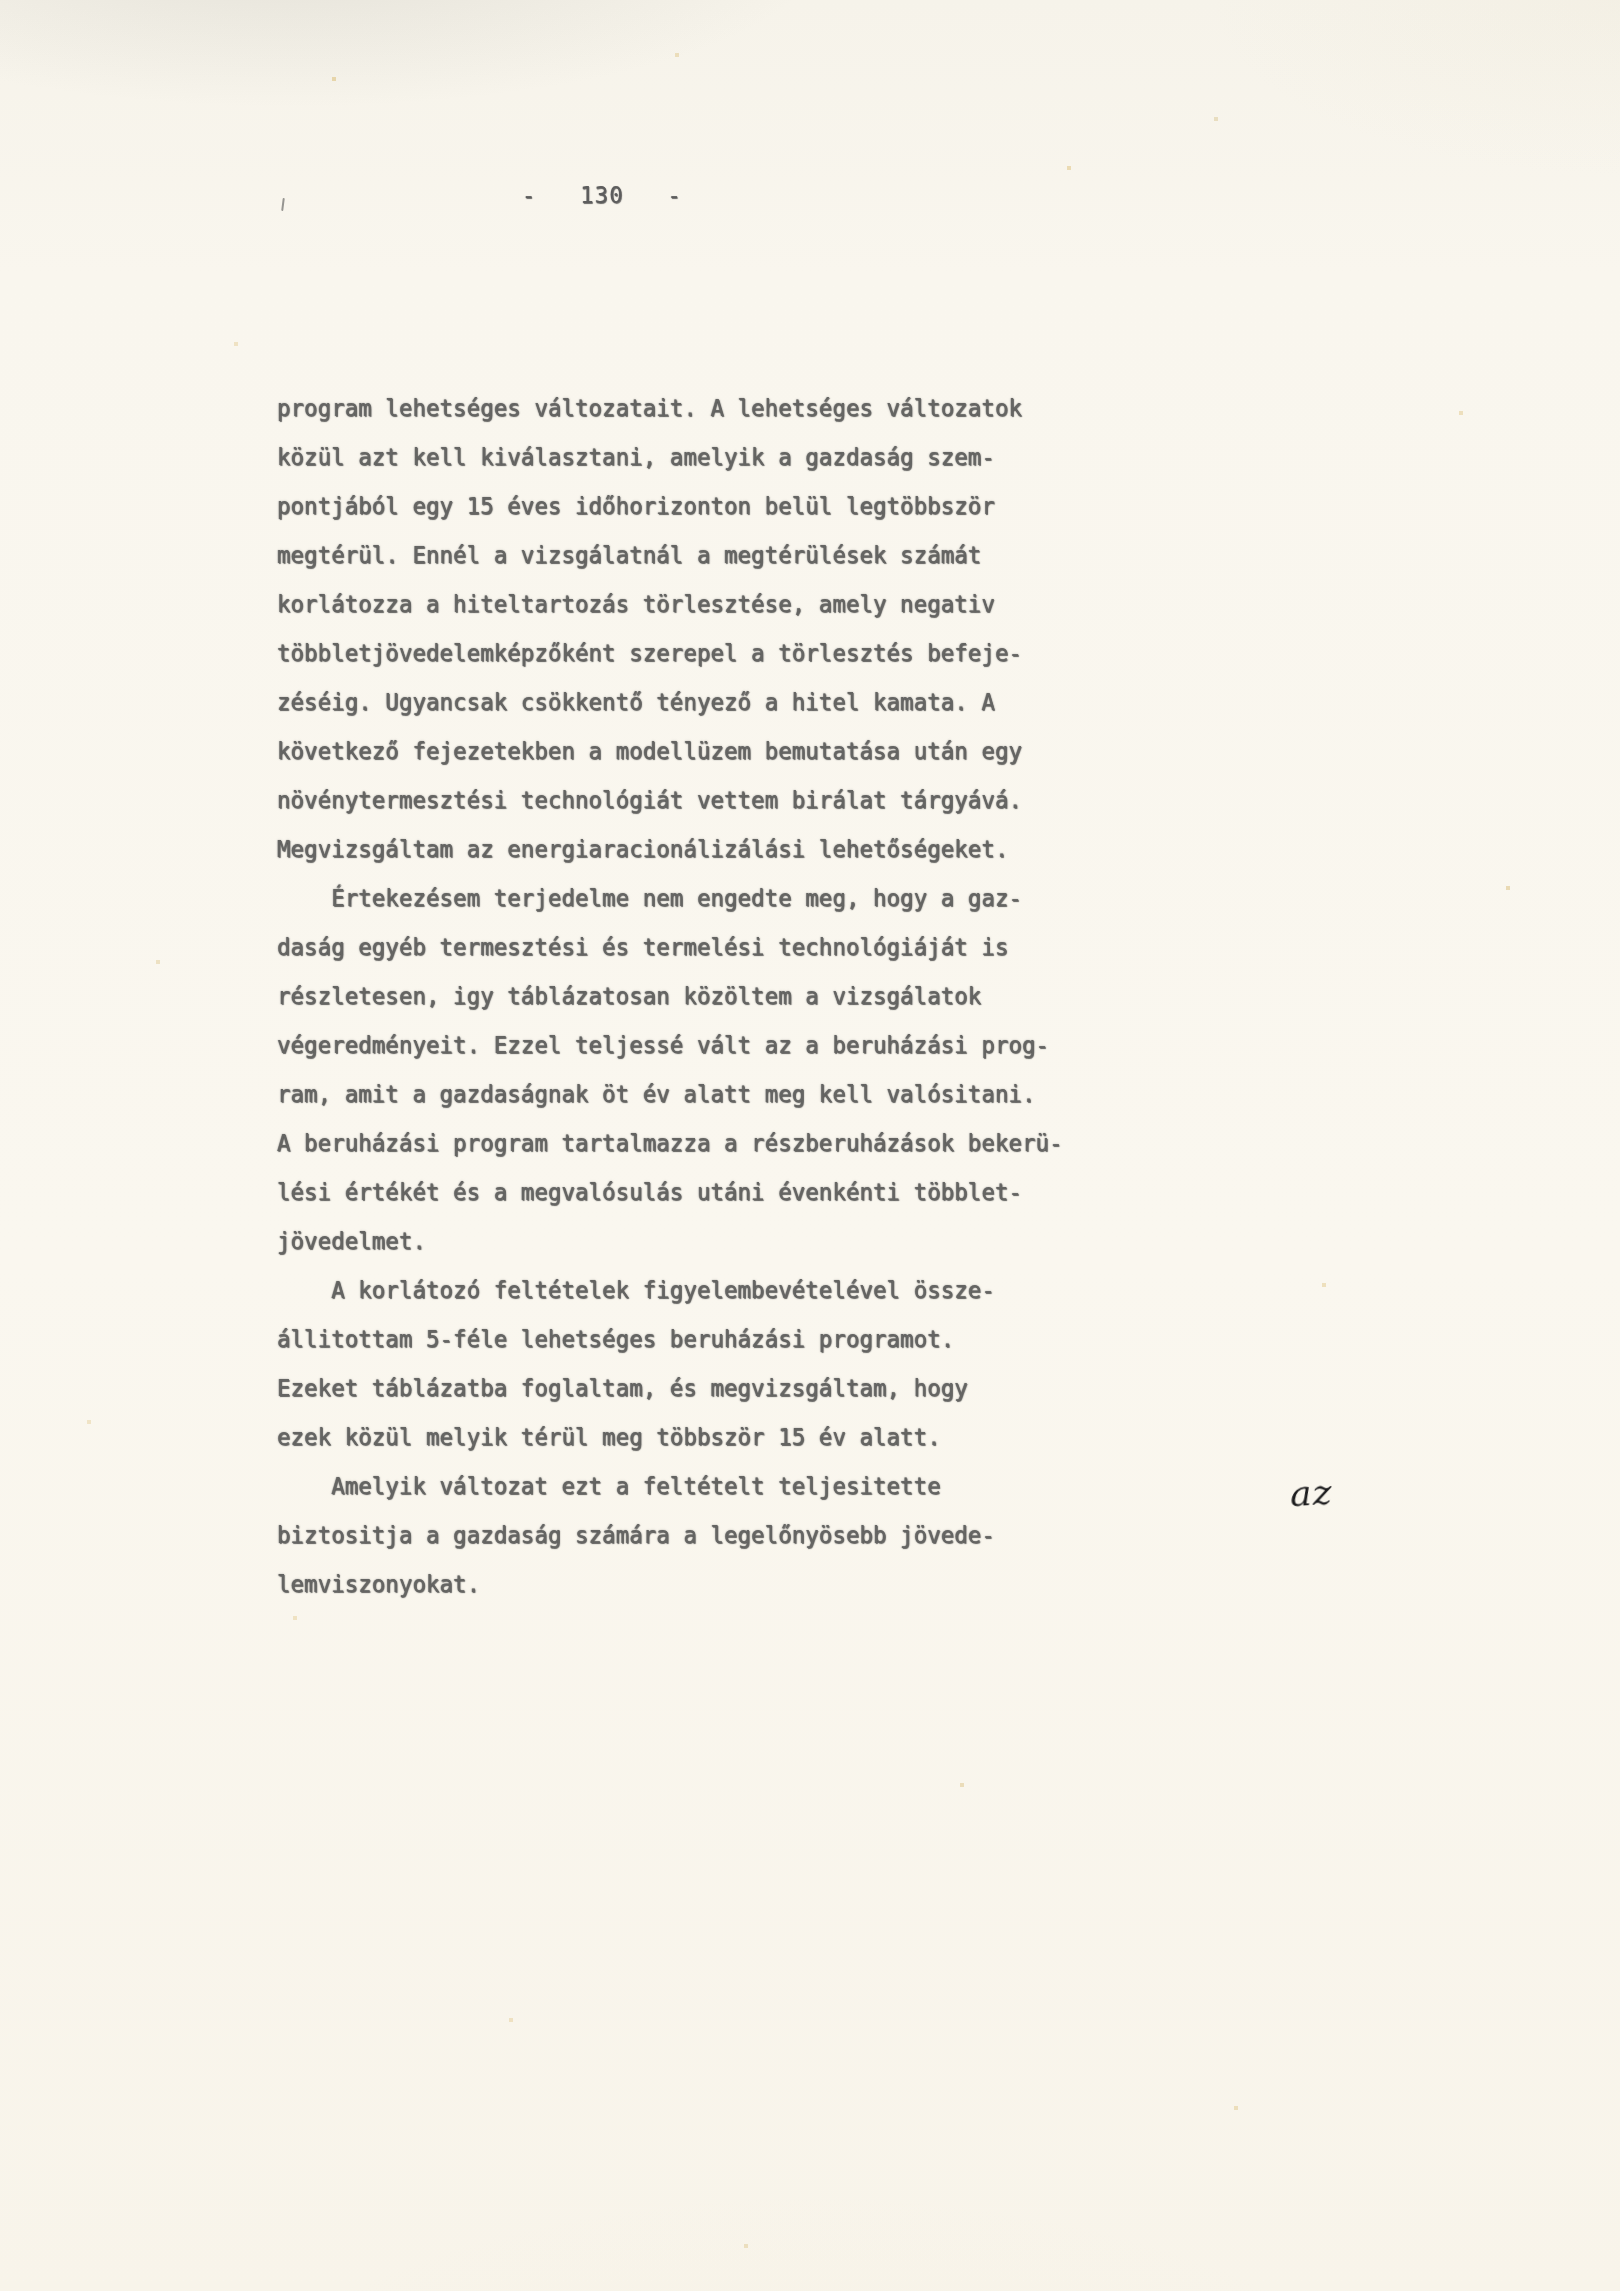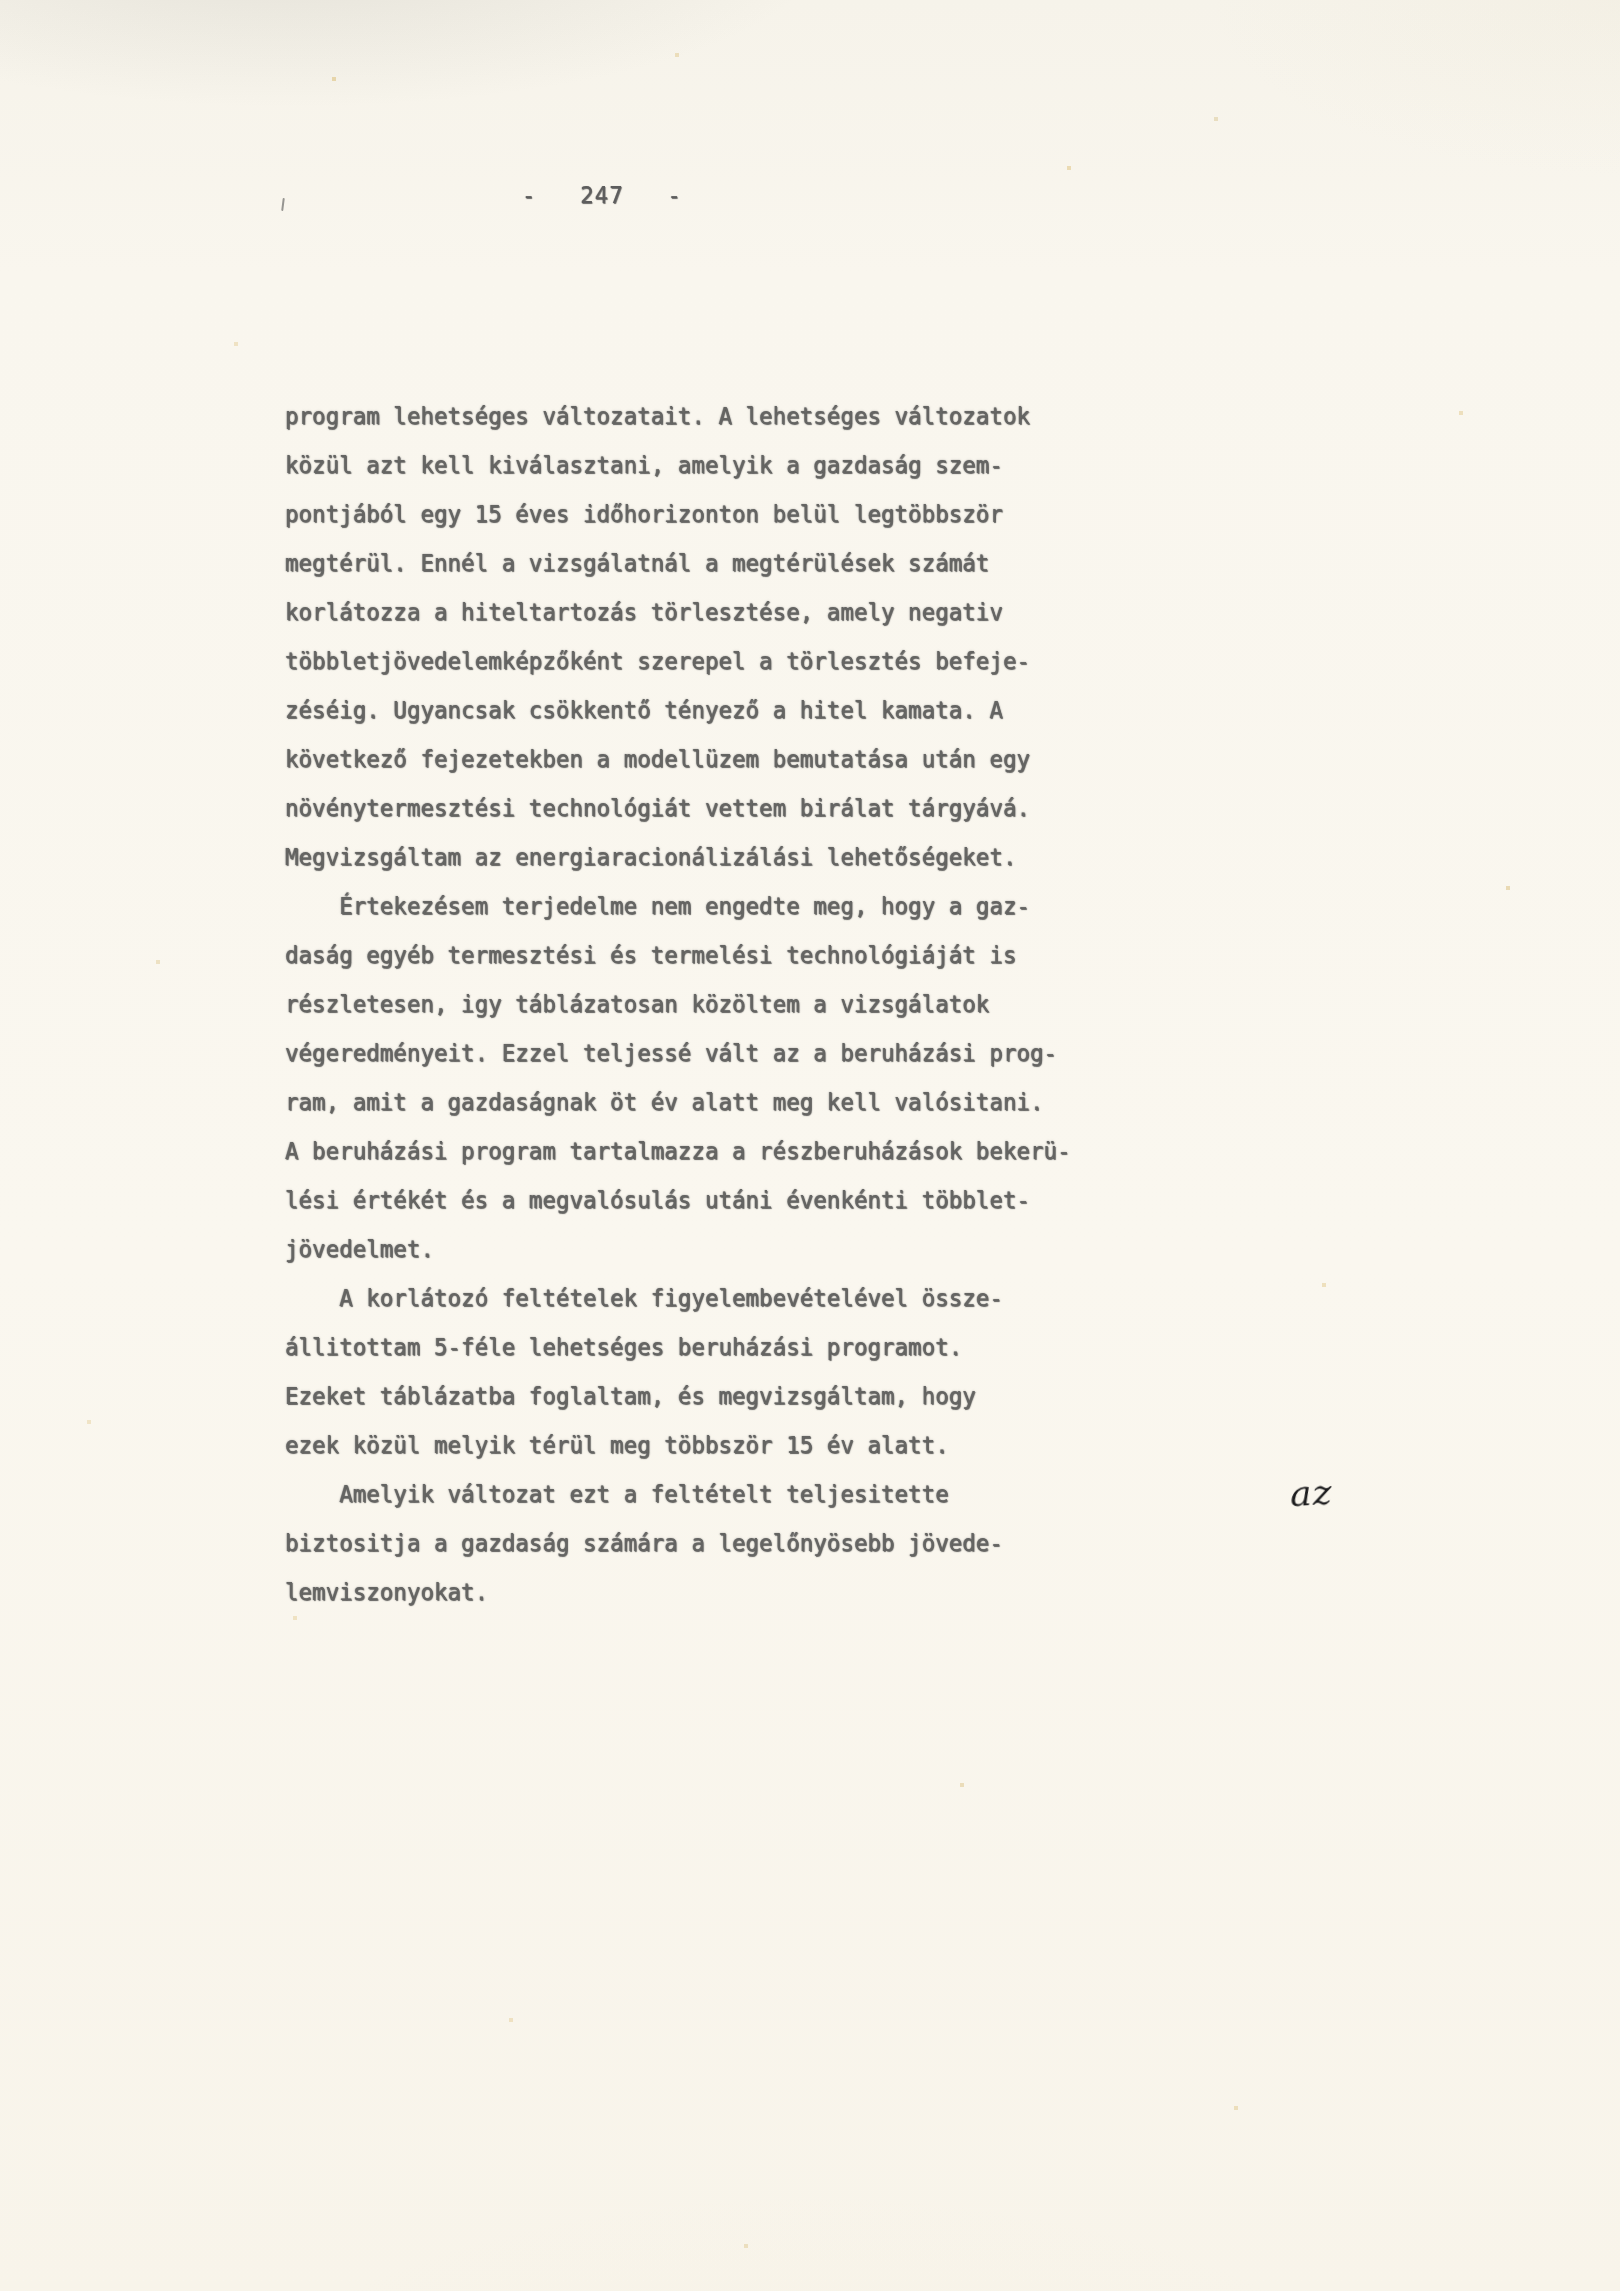--- a/index.html
+++ b/index.html
@@ -54,21 +54,21 @@
     font-size: 22.5px;
     letter-spacing: 1px;
     white-space: pre;
     color: #5d5d5d;
     text-shadow: 0.6px 0.6px 0.9px rgba(60,60,60,0.75), -0.4px 0 0.7px rgba(90,90,90,0.45);
     filter: blur(0.3px);
   }
   .text-block {
     position: absolute;
     left: 277px; top: 384px;
-    margin: 8px;
+    margin: 0;
     font-family: "DejaVu Sans Mono", monospace;
     font-size: 22.5px;
     line-height: 49px;
     white-space: pre;
     color: #666664;
     text-shadow:
       0.7px 0.6px 1px rgba(55,55,55,0.75),
       -0.5px 0.2px 0.8px rgba(95,95,95,0.55),
       0 0 2.2px rgba(120,120,120,0.45);
     filter: blur(0.4px) contrast(1.02);
@@ -85,21 +85,21 @@
     filter: blur(0.2px);
   }
 </style>
 </head>
 <body>
 
 <div class="paper">
   <div class="speckles"></div>
   <div class="stray-mark"></div>
 
-  <div class="page-number">-   247   -</div>
+  <div class="page-number">-   130   -</div>
 
   <pre class="text-block">program lehetséges változatait. A lehetséges változatok
 közül azt kell kiválasztani, amelyik a gazdaság szem-
 pontjából egy 15 éves időhorizonton belül legtöbbször
 megtérül. Ennél a vizsgálatnál a megtérülések számát
 korlátozza a hiteltartozás törlesztése, amely negativ
 többletjövedelemképzőként szerepel a törlesztés befeje-
 zéséig. Ugyancsak csökkentő tényező a hitel kamata. A
 következő fejezetekben a modellüzem bemutatása után egy
 növénytermesztési technológiát vettem birálat tárgyává.

